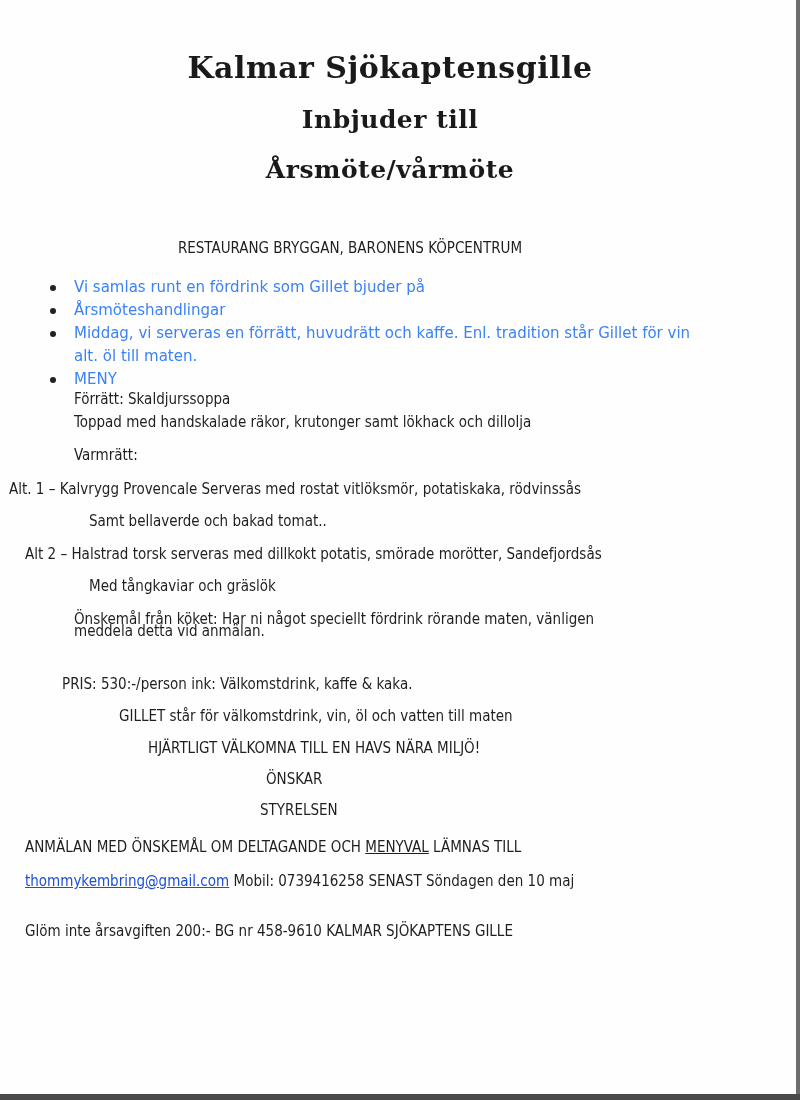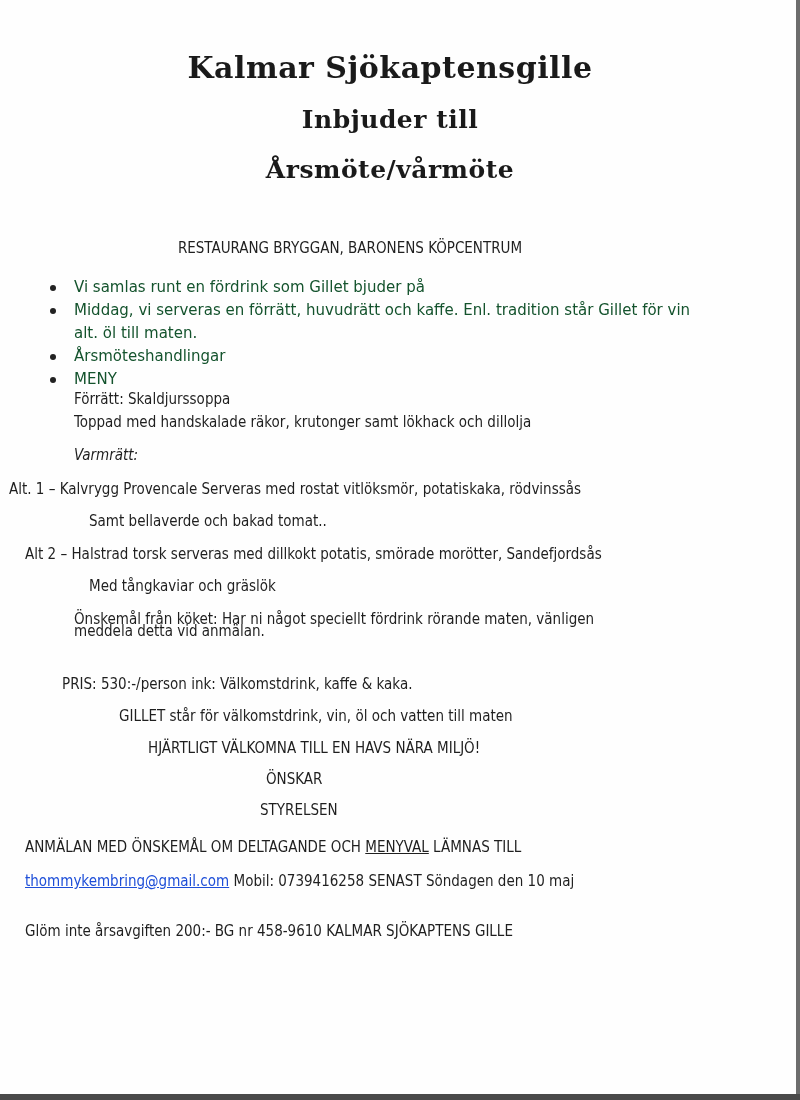--- a/index.html
+++ b/index.html
@@ -26,27 +26,27 @@
   .t3 { top: 155px; font-size: 25px; }
   .t4 { top: 200px; font-size: 26px; }
 
   .line {
     position: absolute; font-size: 15px; white-space: nowrap; color: #1f1f1f;
     font-family: "DejaVu Sans Condensed", "DejaVu Sans", sans-serif;
   }
   .venue { top: 239px; left: 0; width: 700px; text-align: center; }
 
   ul.bullets { position: absolute; top: 276px; left: 40px; margin: 0; padding: 0; list-style: none; width: 700px; }
-  ul.bullets li { position: relative; padding-left: 34px; font-size: 15px; line-height: 23px; color: #14532d; }
+  ul.bullets li { position: relative; padding-left: 34px; font-size: 15px; line-height: 23px; color: #3b82f6; }
   ul.bullets li .dot { position: absolute; left: 10px; top: 9px; width: 6px; height: 6px; border-radius: 50%; background: #222; }
   ul.bullets li span.wrap { display: block; }
 
   .l-forratt { top: 390px; left: 74px; }
   .l-toppad  { top: 413px; left: 74px; }
-  .l-varm    { top: 446px; left: 74px; font-style: italic; }
+  .l-varm    { top: 446px; left: 74px; }
   .l-alt1    { top: 480px; left: 9px; }
   .l-alt1b   { top: 512px; left: 89px; }
   .l-alt2    { top: 545px; left: 25px; }
   .l-alt2b   { top: 577px; left: 89px; }
   .l-onsk    { top: 610px; left: 74px; }
   .l-onsk2   { top: 622px; left: 74px; }
   .l-pris    { top: 675px; left: 62px; }
   .l-gillet  { top: 707px; left: 119px; }
   .l-hjart   { top: 739px; left: 148px; }
   .l-onskar  { top: 770px; left: 266px; }
@@ -69,26 +69,26 @@
 
   <div class="line venue">RESTAURANG BRYGGAN, BARONENS KÖPCENTRUM</div>
 
   <ul class="bullets">
     <li>
       <span class="dot"></span>
       <span>Vi samlas runt en fördrink som Gillet bjuder på</span>
     </li>
     <li>
       <span class="dot"></span>
-      <span class="wrap">Middag, vi serveras en förrätt, huvudrätt och kaffe. Enl. tradition står Gillet för vin</span>
-      <span class="wrap">alt. öl till maten.</span>
+      <span>Årsmöteshandlingar</span>
     </li>
     <li>
       <span class="dot"></span>
-      <span>Årsmöteshandlingar</span>
+      <span class="wrap">Middag, vi serveras en förrätt, huvudrätt och kaffe. Enl. tradition står Gillet för vin</span>
+      <span class="wrap">alt. öl till maten.</span>
     </li>
     <li>
       <span class="dot"></span>
       <span>MENY</span>
     </li>
   </ul>
 
   <div class="line l-forratt">
     <span>Förrätt:</span>
     <span>Skaldjurssoppa</span>

